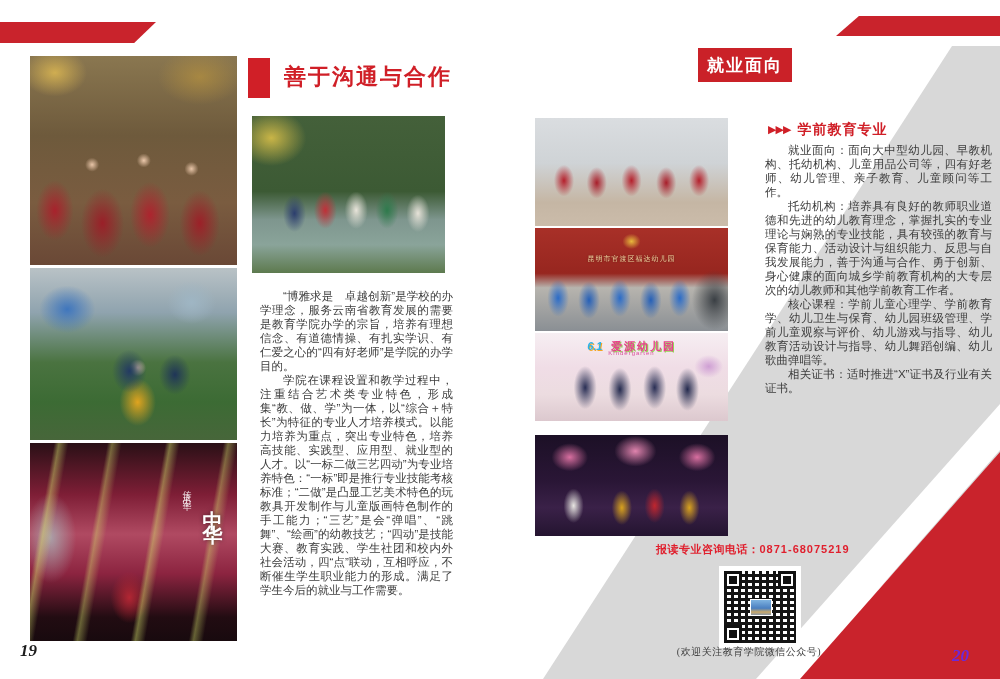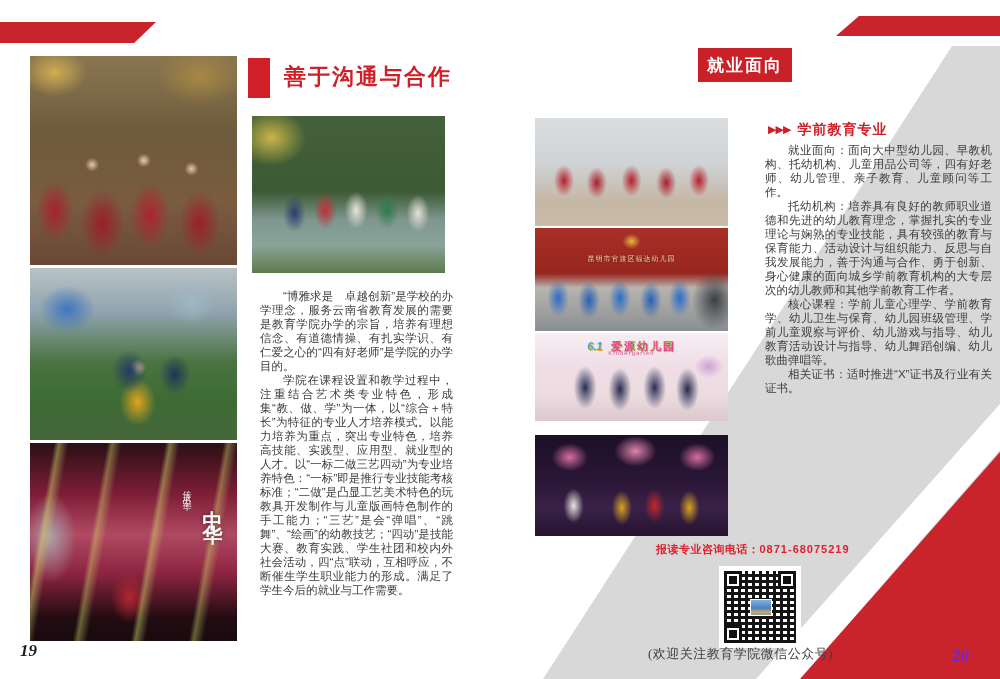--- a/index.html
+++ b/index.html
@@ -122,22 +122,22 @@
   
   .qr{position:absolute;left:719px;top:566px;width:82px;height:82px;background:#fff;}
   .qr-inner{position:absolute;inset:5px;background-image:
     repeating-linear-gradient(0deg,#141414 0 3px,transparent 3px 6px),
     repeating-linear-gradient(90deg,#141414 0 3px,transparent 3px 7px);}
   .fp{position:absolute;width:12px;height:12px;border:3px solid #111;background:#fff;}
   .fp::after{content:"";position:absolute;inset:2px;background:#111;}
   .fp.tl{left:0;top:0;} .fp.tr{right:0;top:0;} .fp.bl{left:0;bottom:0;}
   .qr-logo{position:absolute;left:50%;top:50%;width:20px;height:15px;margin:-8px 0 0 -10px;
     background:linear-gradient(180deg,#7fb3e0 0%,#4a7fc0 55%,#caa96a 80%,#8a98a8 100%);border:1px solid #fff;}
-  .qr-caption{position:absolute;left:648px;top:645px;width:205px;text-align:left;color:#3f3f3f;
-    font-size:13px;font-family:"Liberation Serif",serif;letter-spacing:.5px;white-space:nowrap;}
+  .qr-caption{position:absolute;left:616px;top:645px;width:205px;text-align:right;color:#3f3f3f;
+    font-size:10px;font-family:"Liberation Serif",serif;letter-spacing:.5px;white-space:nowrap;}
 
   
   .folio{font-family:"Liberation Serif",serif;font-style:italic;font-weight:bold;font-size:17px;}
   .folio-left{position:absolute;left:20px;top:641px;color:#1d1d1d;}
   .folio-right{position:absolute;left:952px;top:646px;color:#6d28d9;}
 </style>
 </head>
 <body>
 
 <div id="stage">

